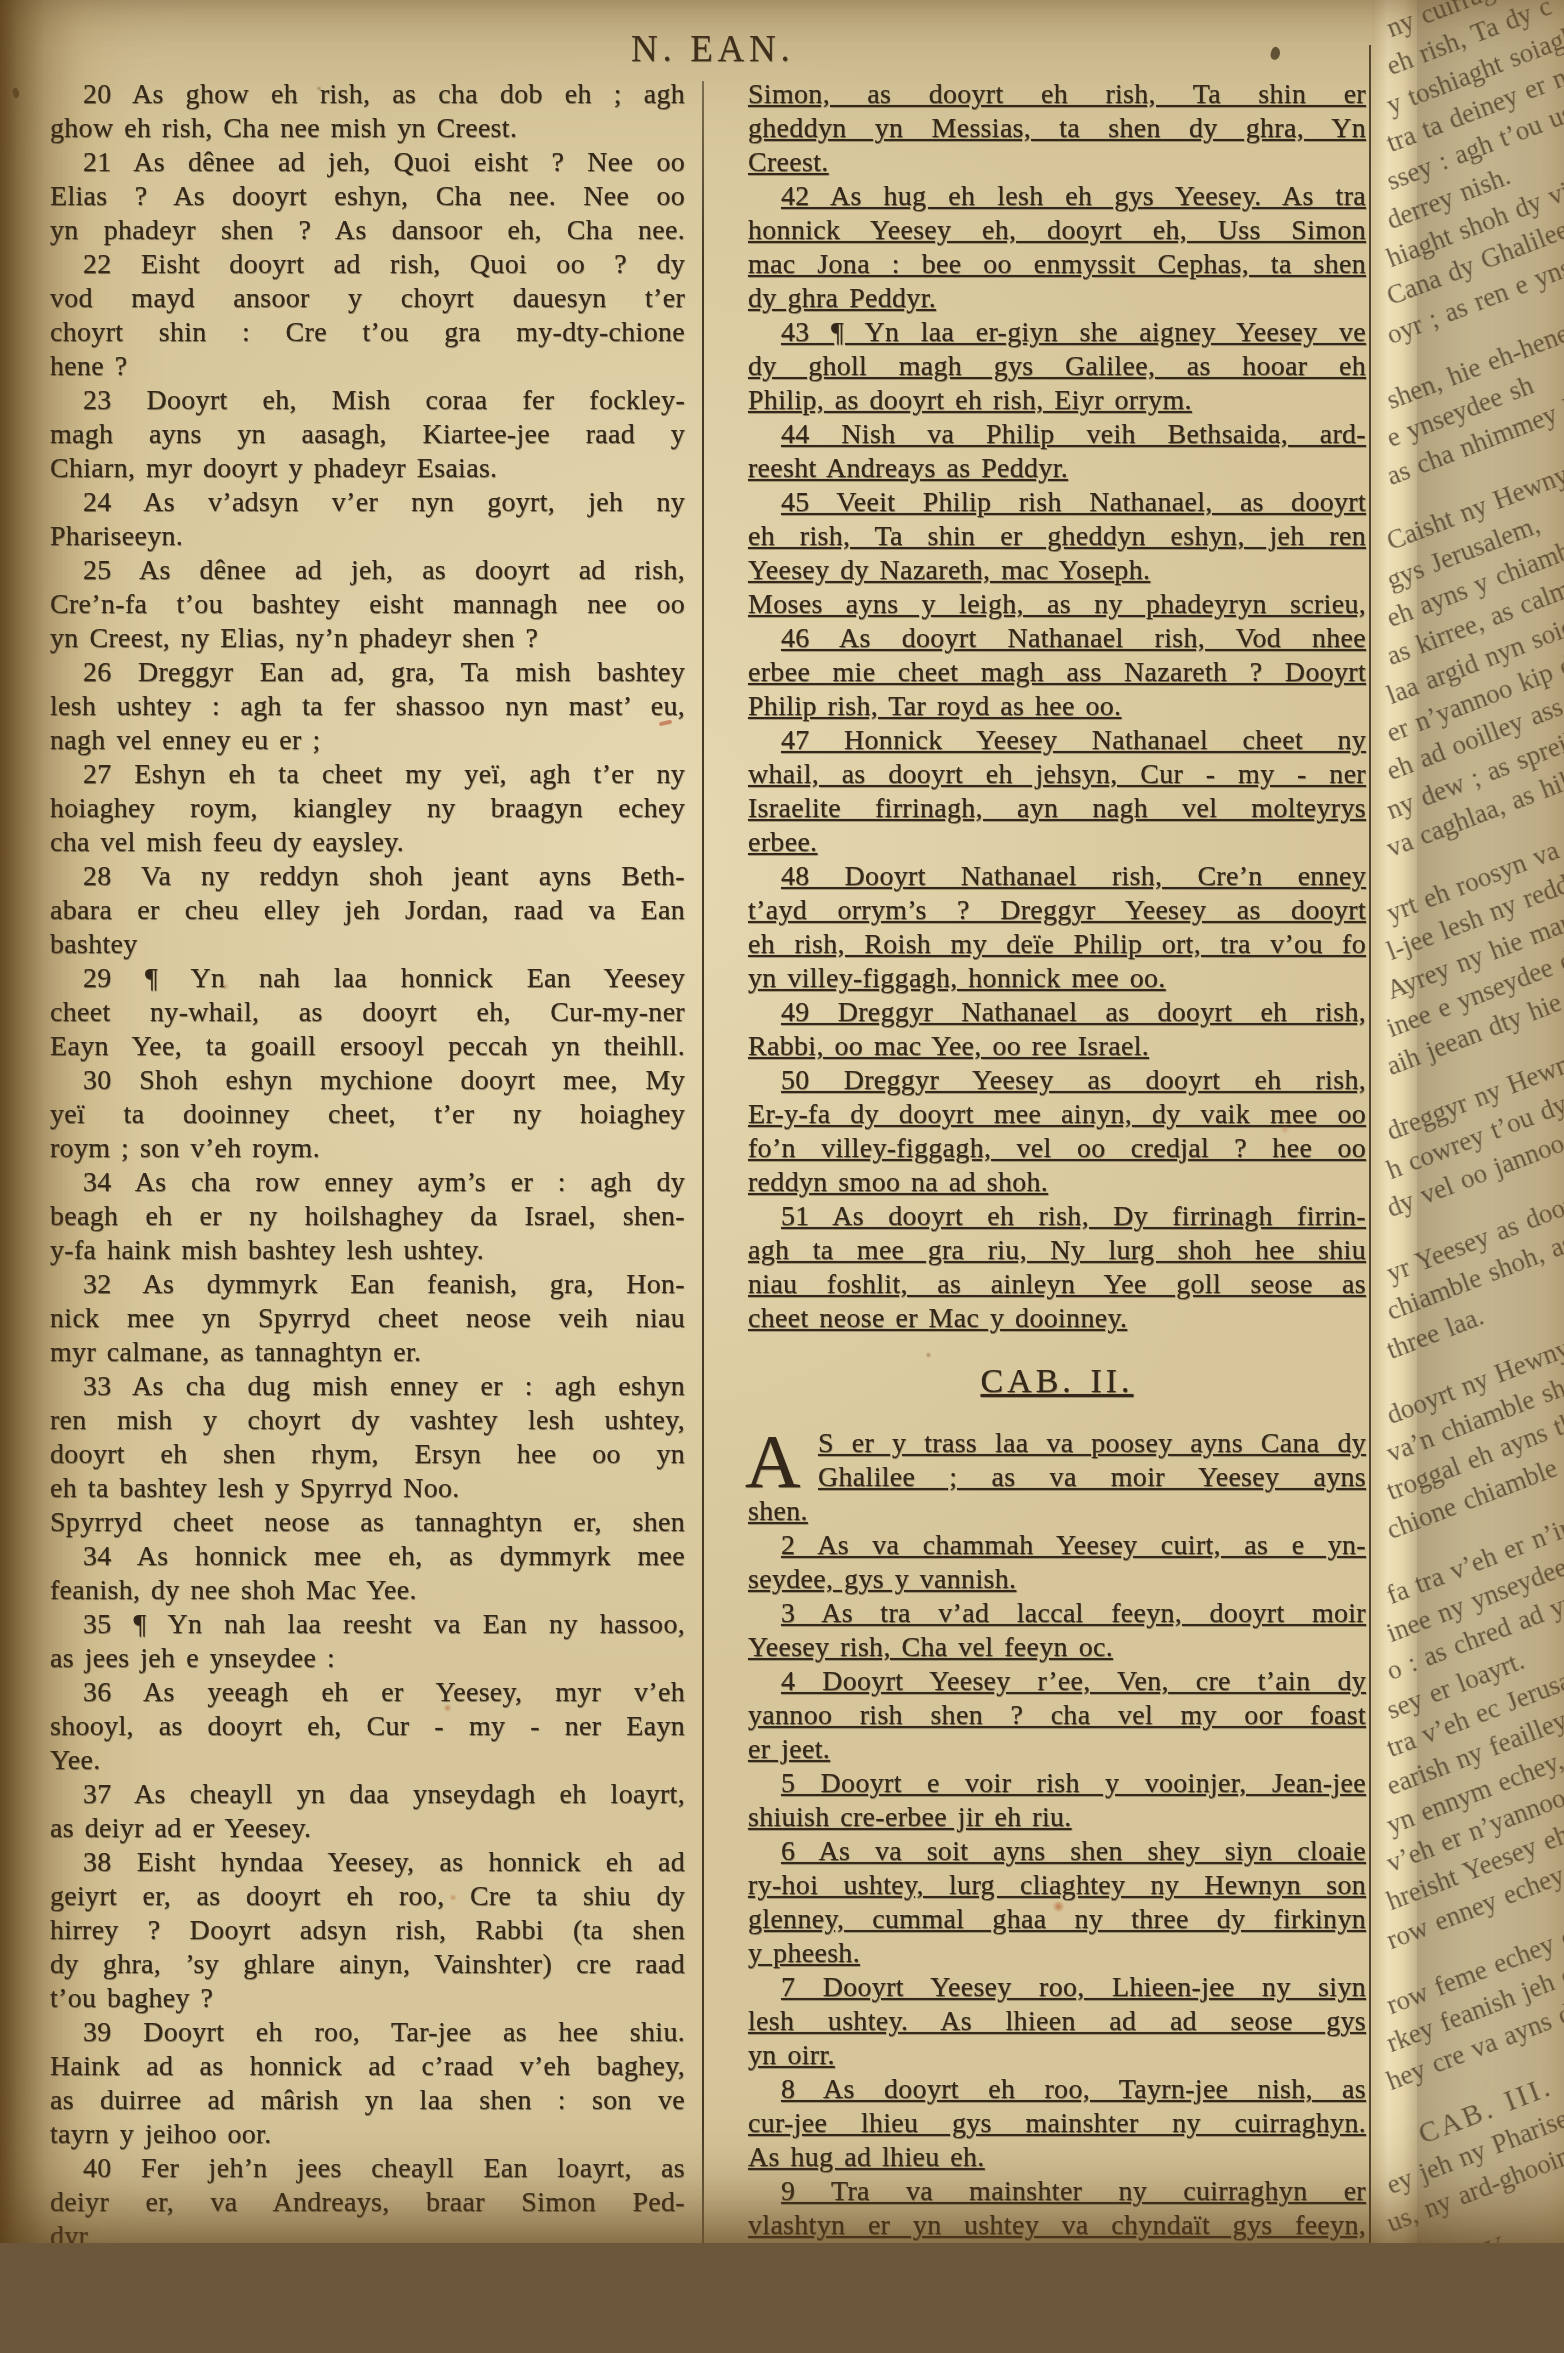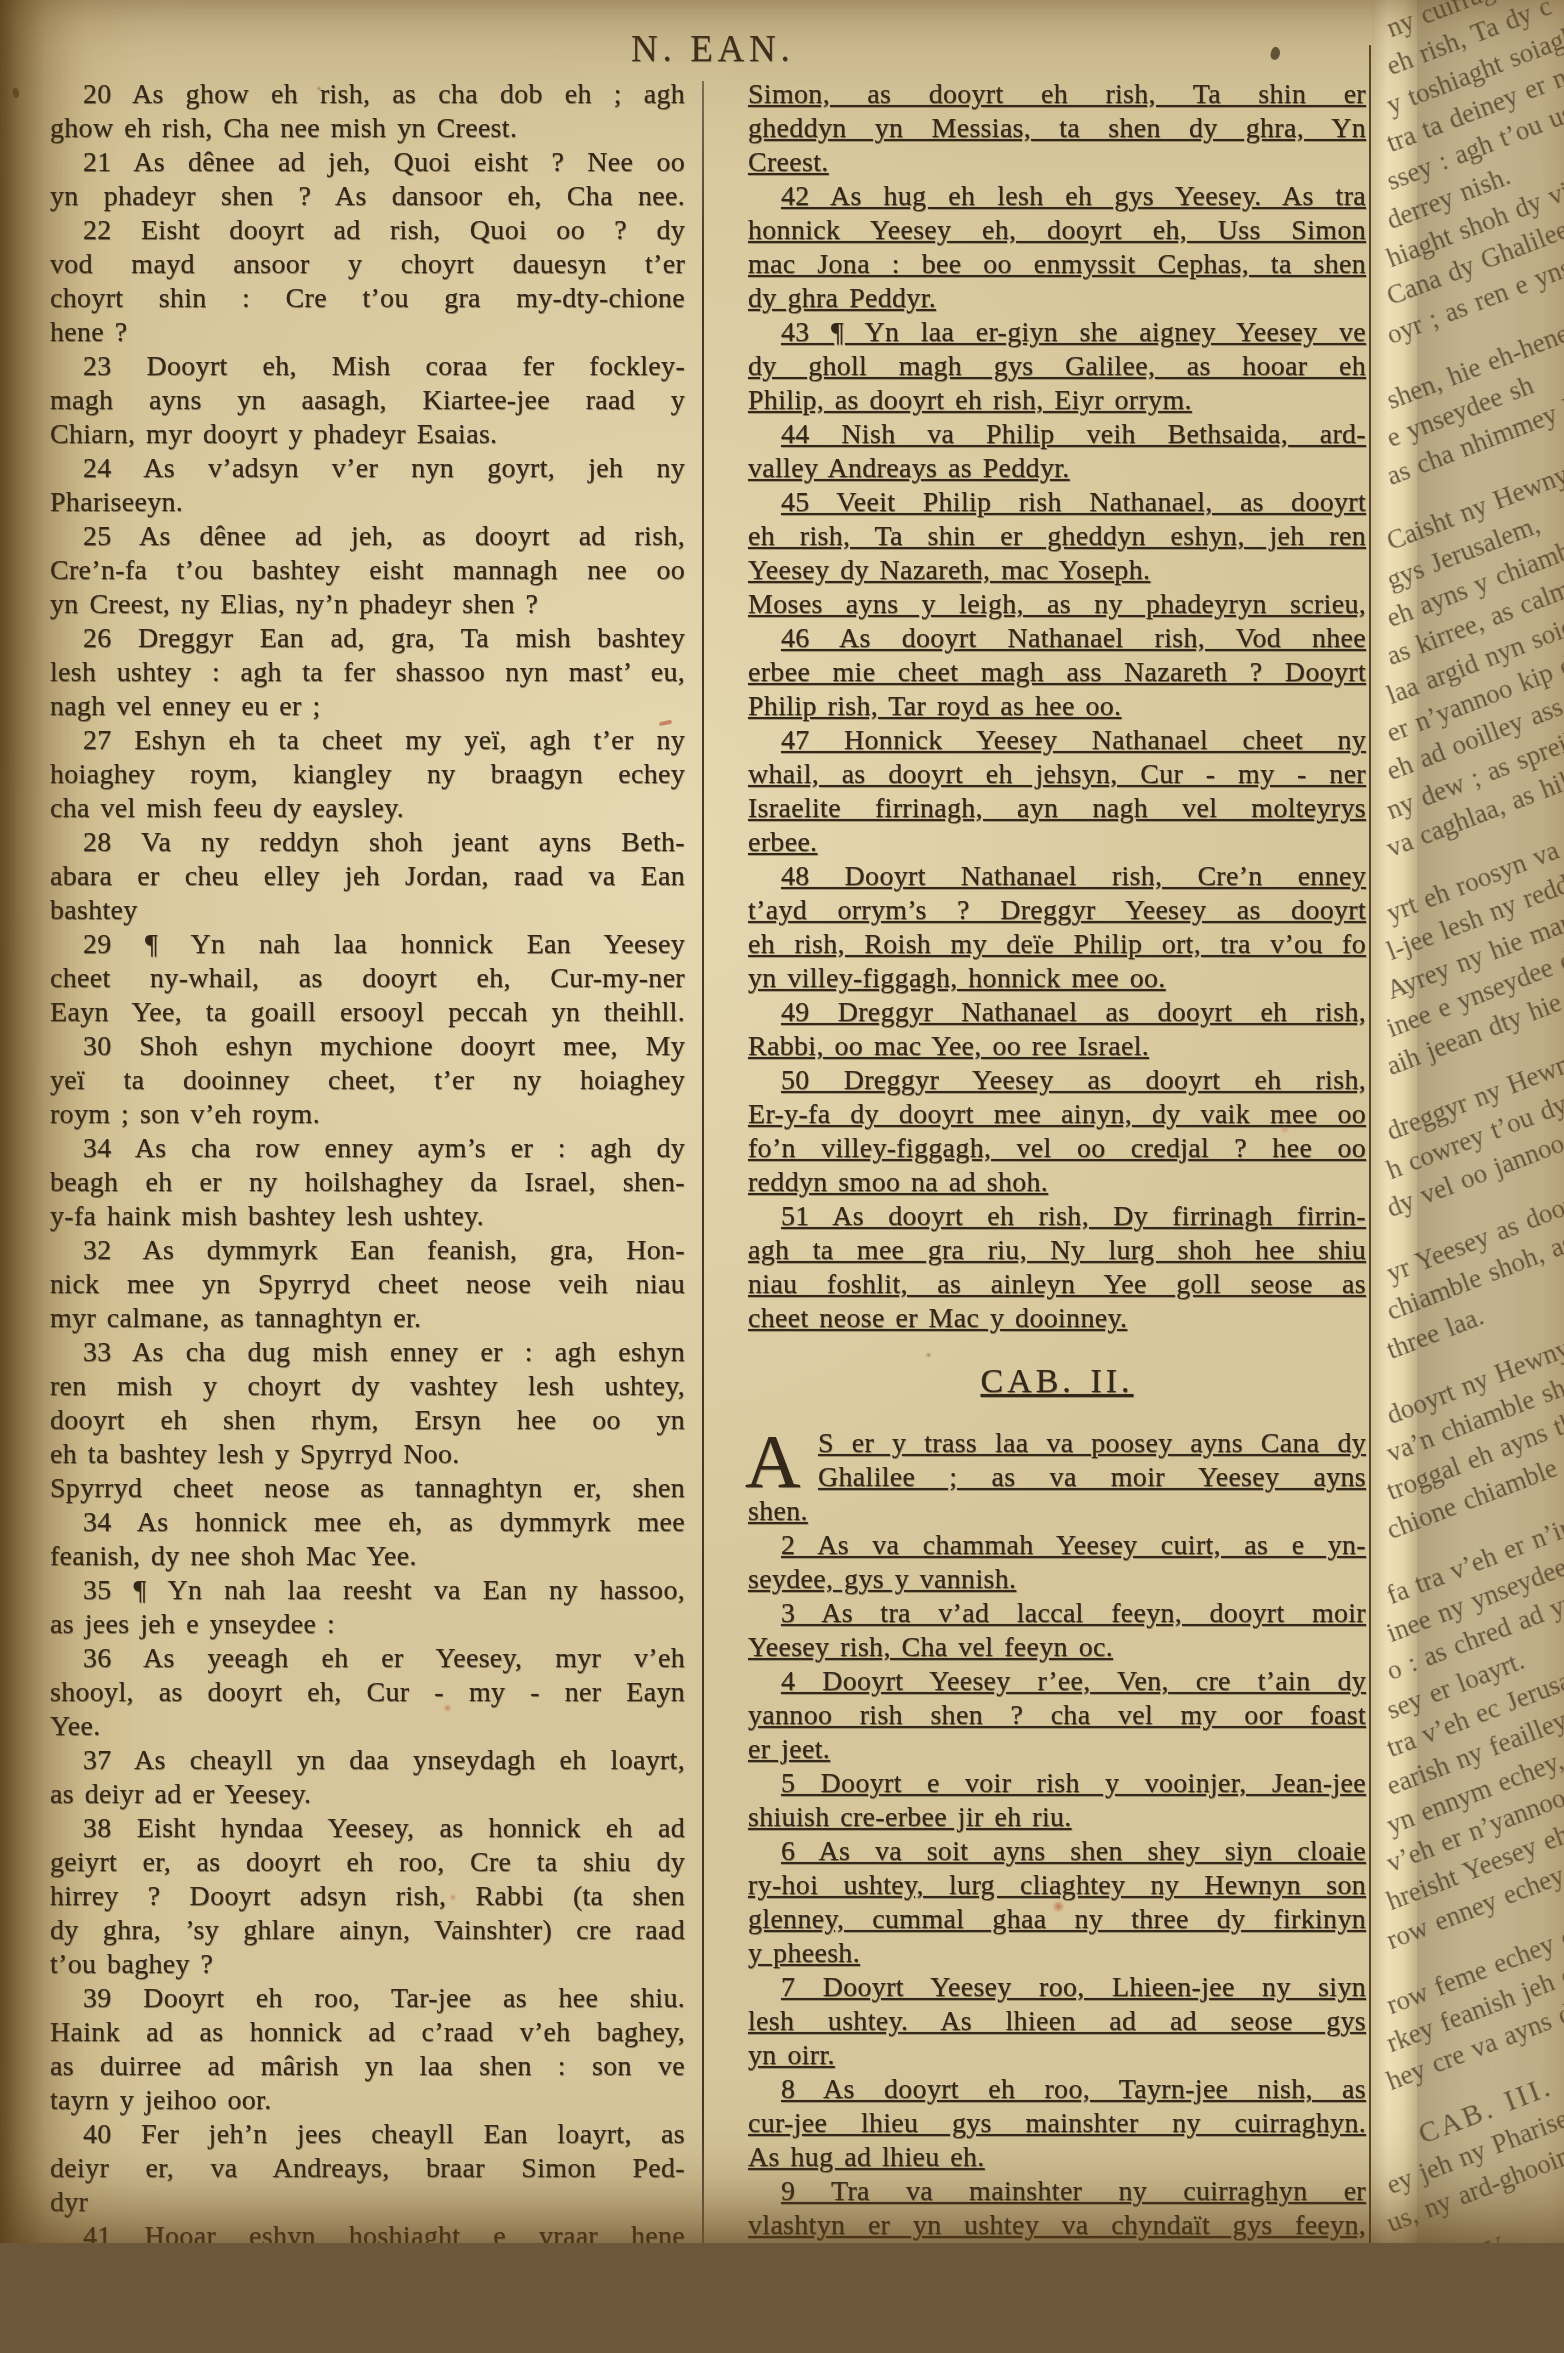--- a/index.html
+++ b/index.html
@@ -67,20 +67,21 @@
 </head>
 <body>
 
 <div class="page">
   <div class="running-title">N. EAN.</div>
 
   <div class="col col-left" id="col-left">
       <div class="line ind">20 As ghow eh rish, as cha dob eh ; agh</div>
       <div class="line end">ghow eh rish, Cha nee mish yn Creest.</div>
       <div class="line ind">21 As dênee ad jeh, Quoi eisht ?  Nee oo</div>
+      <div class="line">Elias ?   As dooyrt eshyn, Cha nee.   Nee oo</div>
       <div class="line">yn phadeyr shen ?   As dansoor eh, Cha nee.</div>
       <div class="line ind">22 Eisht dooyrt ad rish, Quoi oo ? dy</div>
       <div class="line">vod mayd ansoor y choyrt dauesyn t’er</div>
       <div class="line">choyrt shin :  Cre t’ou gra my-dty-chione</div>
       <div class="line end">hene ?</div>
       <div class="line ind">23 Dooyrt eh, Mish coraa fer fockley-</div>
       <div class="line">magh ayns yn aasagh, Kiartee-jee raad y</div>
       <div class="line end">Chiarn, myr dooyrt y phadeyr Esaias.</div>
       <div class="line ind">24 As v’adsyn v’er nyn goyrt, jeh ny</div>
       <div class="line end">Phariseeyn.</div>
@@ -142,21 +143,21 @@
       <div class="line">gheddyn yn Messias, ta shen dy ghra, Yn</div>
       <div class="line end">Creest.</div>
       <div class="line ind">42 As hug eh lesh eh gys Yeesey.   As tra</div>
       <div class="line">honnick Yeesey eh, dooyrt eh, Uss Simon</div>
       <div class="line">mac Jona :  bee oo enmyssit Cephas, ta shen</div>
       <div class="line end">dy ghra Peddyr.</div>
       <div class="line ind">43 ¶ Yn laa er-giyn she aigney Yeesey ve</div>
       <div class="line">dy gholl magh gys Galilee, as hooar eh</div>
       <div class="line end">Philip, as dooyrt eh rish, Eiyr orrym.</div>
       <div class="line ind">44 Nish va Philip veih Bethsaida, ard-</div>
-      <div class="line end">valley Andreays as Peddyr.</div>
+      <div class="line end">reesht Andreays as Peddyr.</div>
       <div class="line ind">45 Veeit Philip rish Nathanael, as dooyrt</div>
       <div class="line">eh rish, Ta shin er gheddyn eshyn, jeh ren</div>
       <div class="line end">Yeesey dy Nazareth, mac Yoseph.</div>
       <div class="line">Moses ayns y leigh, as ny phadeyryn scrieu,</div>
       <div class="line ind">46 As dooyrt Nathanael rish, Vod nhee</div>
       <div class="line">erbee mie cheet magh ass Nazareth ?  Dooyrt</div>
       <div class="line end">Philip rish, Tar royd as hee oo.</div>
       <div class="line ind">47 Honnick Yeesey Nathanael cheet ny</div>
       <div class="line">whail, as dooyrt eh jehsyn, Cur - my - ner</div>
       <div class="line">Israelite firrinagh, ayn nagh vel molteyrys</div>

